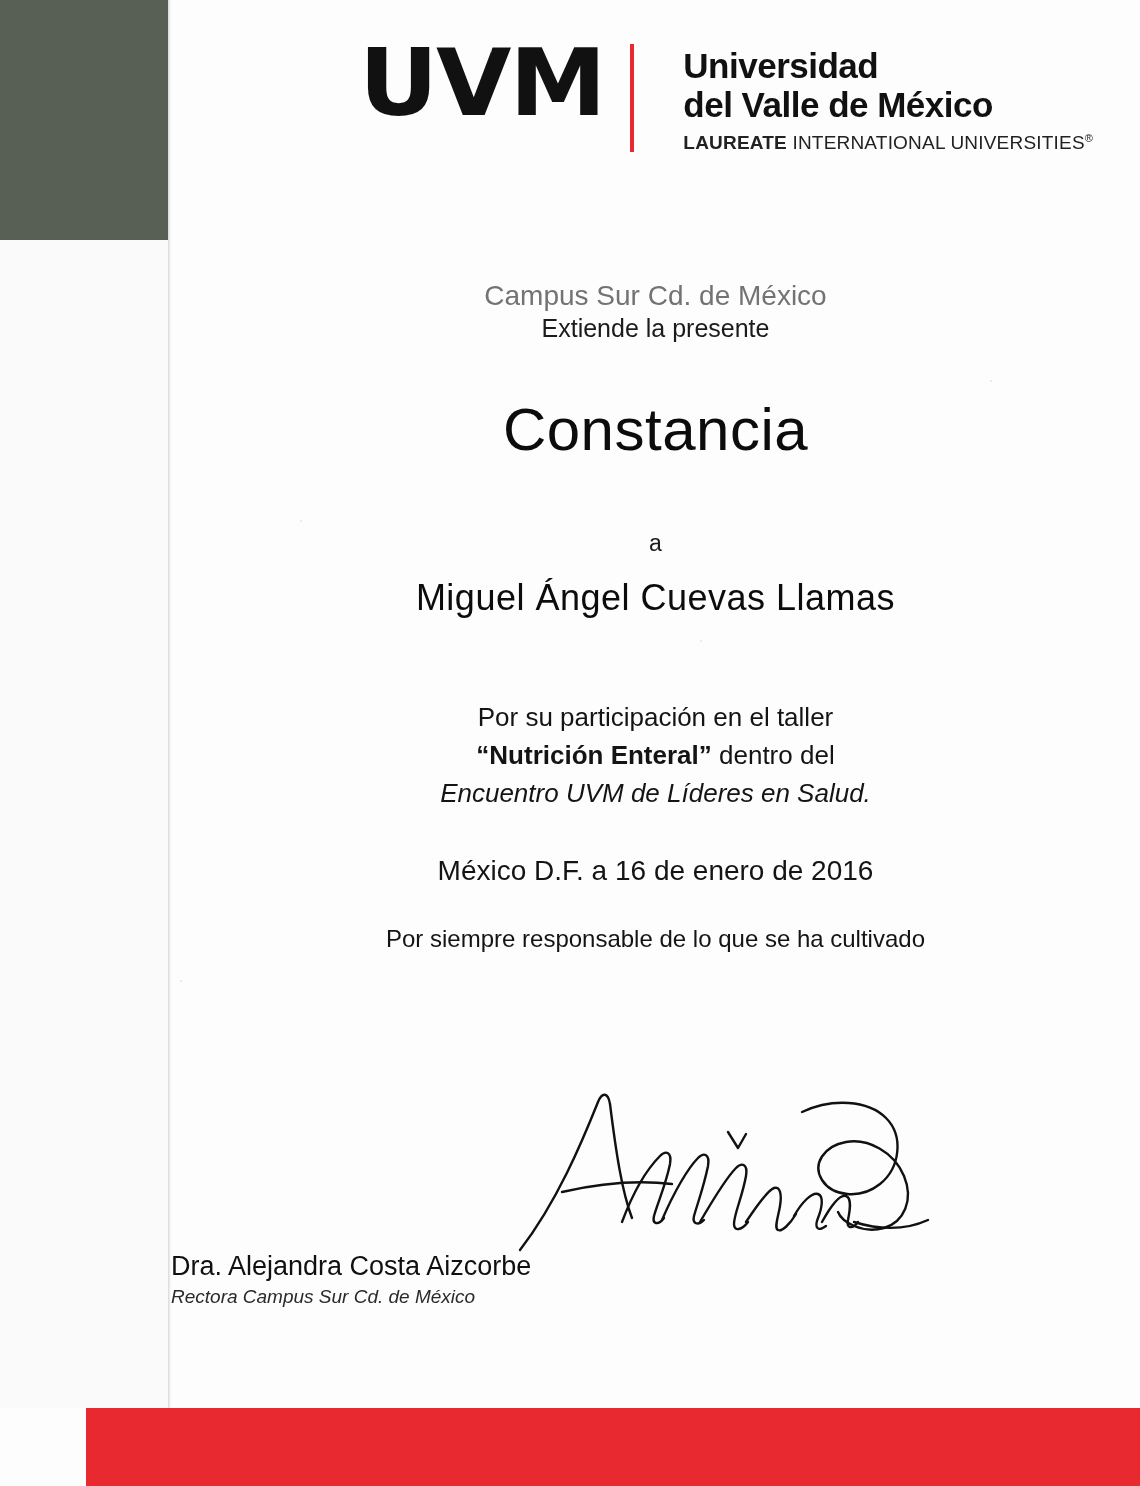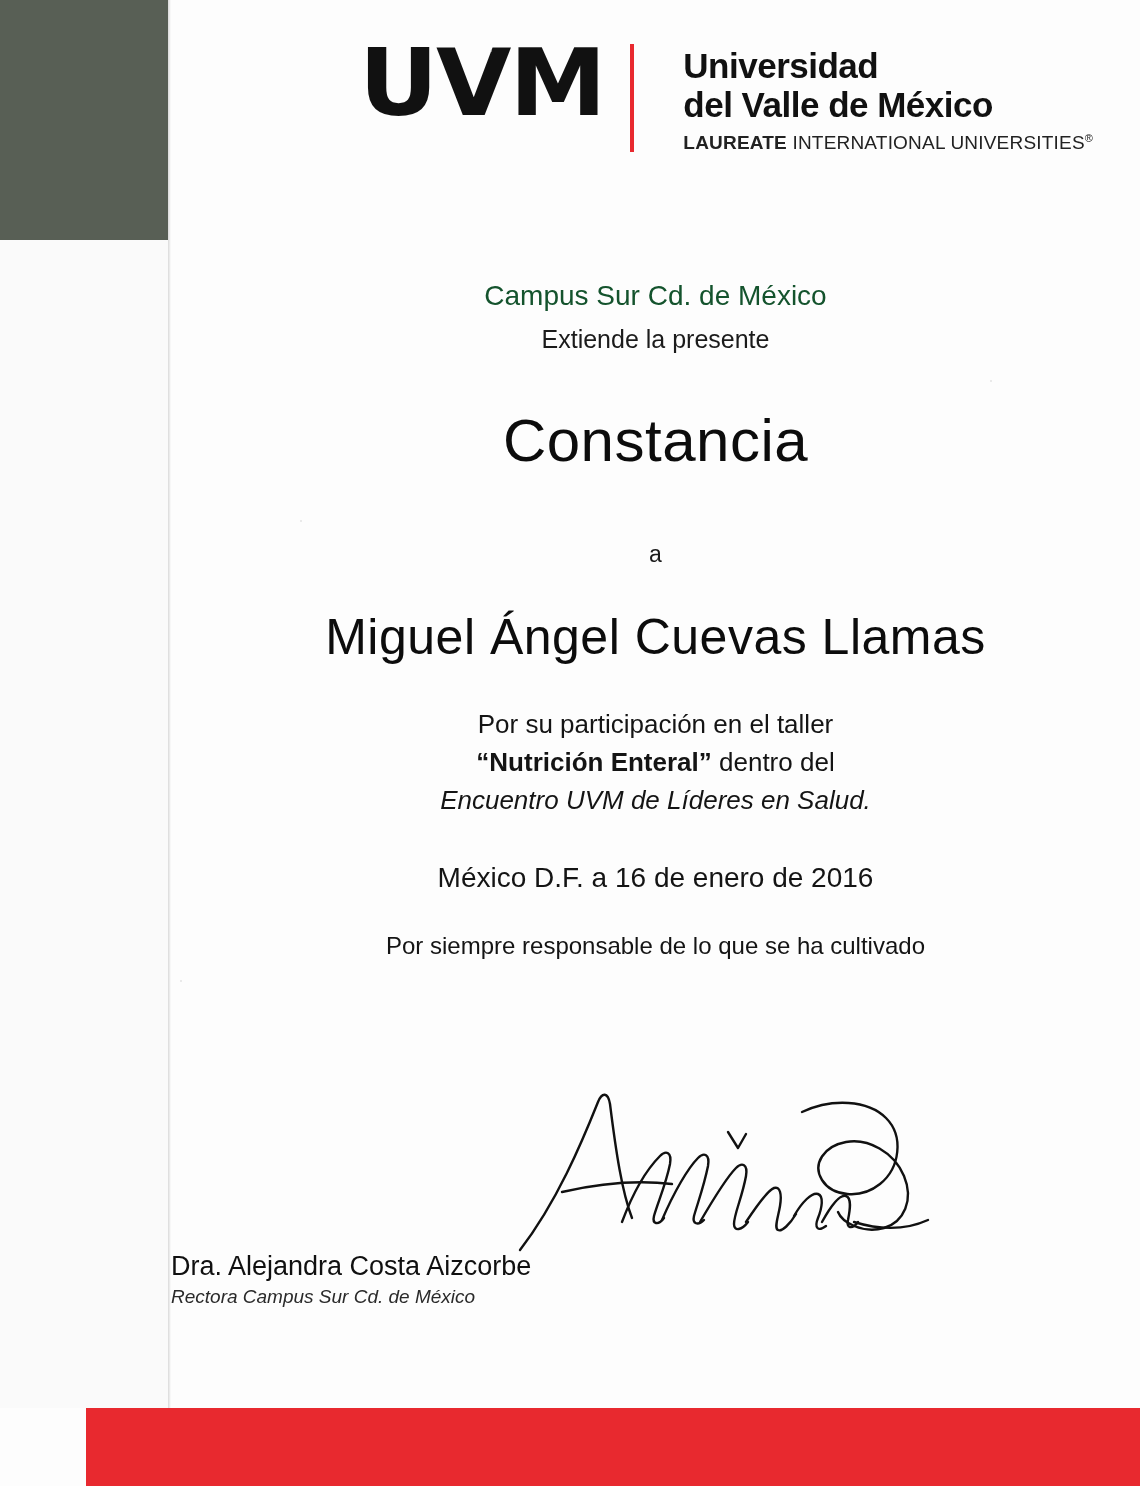--- a/index.html
+++ b/index.html
@@ -122,48 +122,48 @@
   
   .content {
     position: absolute;
     left: 171px;
     top: 280px;
     width: 969px;
     text-align: center;
   }
   .campus {
     font-size: 28px;
-    color: #14532d;
-    margin-bottom: 13px;
+    color: #737373;
+    margin-bottom: 2px;
   }
   .extiende {
     font-size: 25px;
     color: #1b1b1b;
   }
   .title {
     font-family: "Liberation Sans", sans-serif;
     font-size: 60px;
     font-weight: normal;
     letter-spacing: 0.5px;
     margin-top: 52px;
     color: #0c0c0c;
   }
   .a-word {
     font-size: 23px;
     margin-top: 66px;
     color: #1b1b1b;
   }
   .recipient {
-    font-size: 50px;
+    font-size: 36px;
     letter-spacing: 0.5px;
-    margin-top: 40px;
+    margin-top: 20px;
     color: #0c0c0c;
   }
   .reason {
-    margin-top: 40px;
+    margin-top: 80px;
     font-size: 26px;
     line-height: 1.46;
     color: #141414;
   }
   .reason .bold {
     font-weight: bold;
   }
   .reason .ital {
     font-style: italic;
   }

